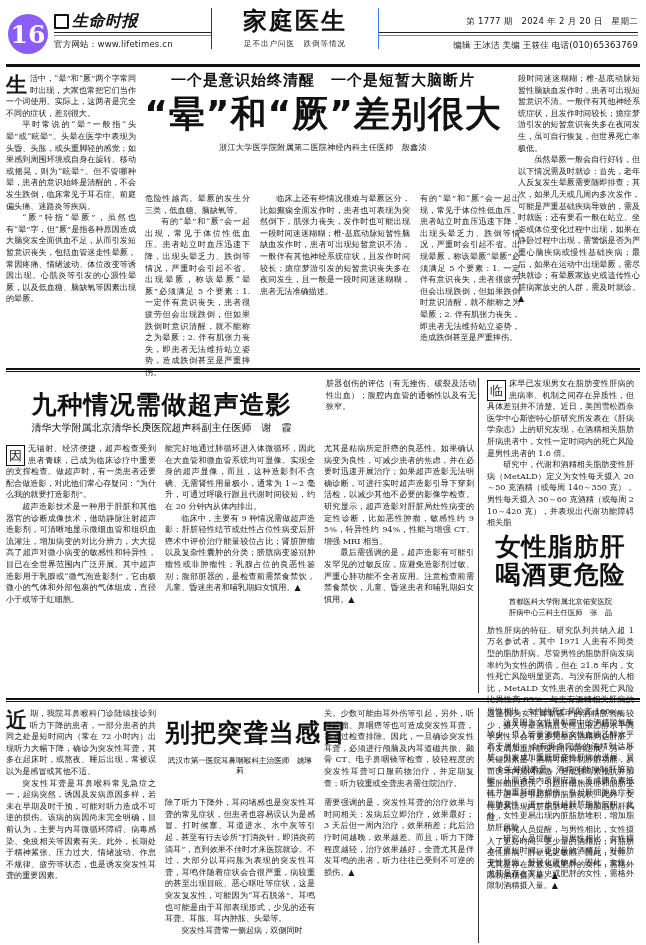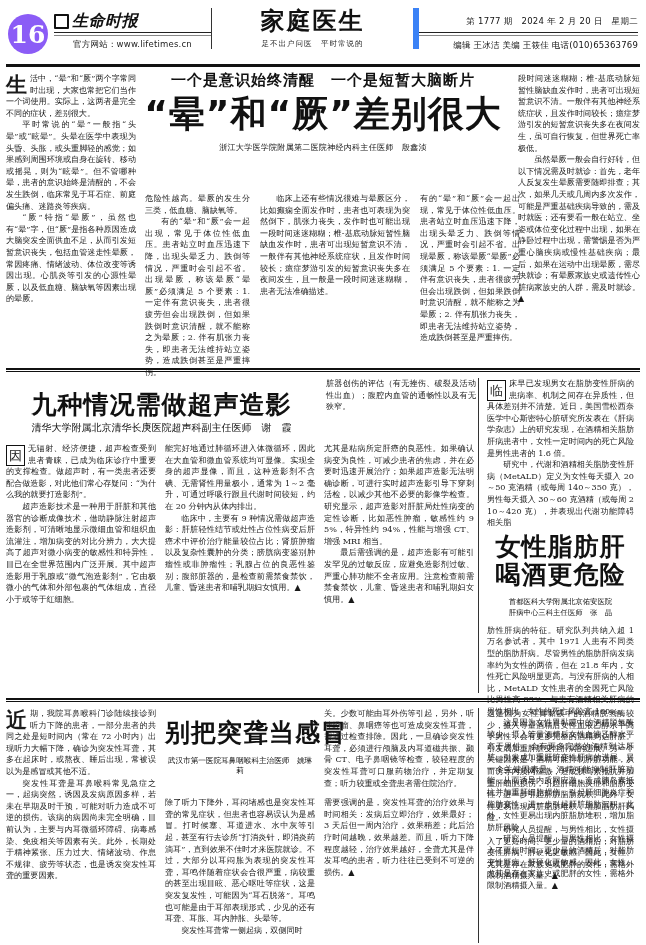--- a/index.html
+++ b/index.html
@@ -29,25 +29,25 @@
   .brand-sq{
     width:11px;height:11px;border:2.5px solid #111;border-radius:1px;
     margin-right:3px;margin-top:2px;flex:none;
   }
   .brand-name{
     font-family:"DejaVu Serif","Liberation Serif",serif;
     font-size:16px;font-weight:bold;letter-spacing:.5px;line-height:1;
     font-style:italic;
   }
   .mh-rule{border-top:1.5px solid #222;border-bottom:1px solid #888;height:2px;margin:3px 0 3px 0;}
-  .brand-site{font-size:8.5px;color:#222;letter-spacing:.2px;text-align:center;}
+  .brand-site{font-size:8.5px;color:#222;letter-spacing:.2px;}
 
   .mh-mid{
-    width:208px;text-align:center;
-    border-left:1px solid #333;border-right:6px solid #3b82f6;
+    width:168px;text-align:center;
+    border-left:1px solid #333;border-right:1px solid #3b82f6;
     padding:0 8px;box-sizing:border-box;
     margin-top:-2px;
   }
   .mh-mid-title{
     font-family:"DejaVu Serif","Liberation Serif",serif;
     font-size:24px;font-weight:bold;letter-spacing:2px;line-height:1.12;
   }
   .mh-mid-sub{font-size:7.5px;letter-spacing:1px;margin-top:4px;color:#222;}
 
   .mh-right{flex:1;text-align:right;padding-top:6px;padding-right:2px;}
@@ -152,21 +152,21 @@
           <span class="brand-sq"></span>
           <span class="brand-name">生命时报</span>
         </div>
         <div class="mh-rule"></div>
         <div class="brand-site">官方网站：www.lifetimes.cn</div>
       </div>
     </div>
 
     <div class="mh-mid">
       <div class="mh-mid-title">家庭医生</div>
-      <div class="mh-mid-sub">足不出户问医　平时常说的</div>
+      <div class="mh-mid-sub">足不出户问医　跌倒等情况</div>
     </div>
 
     <div class="mh-right">
       <div class="mh-issue">第 1777 期　2024 年 2 月 20 日　星期二</div>
       <div class="mh-rule2"></div>
       <div class="mh-staff">编辑 王冰洁 美编 王筱佳 电话(010)65363769</div>
     </div>
   </div>
 
   <div class="hr-thick"></div>

